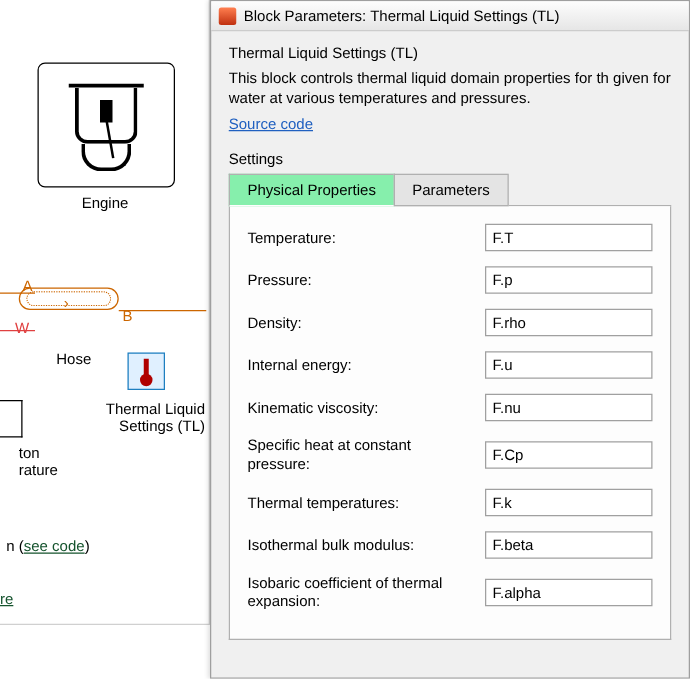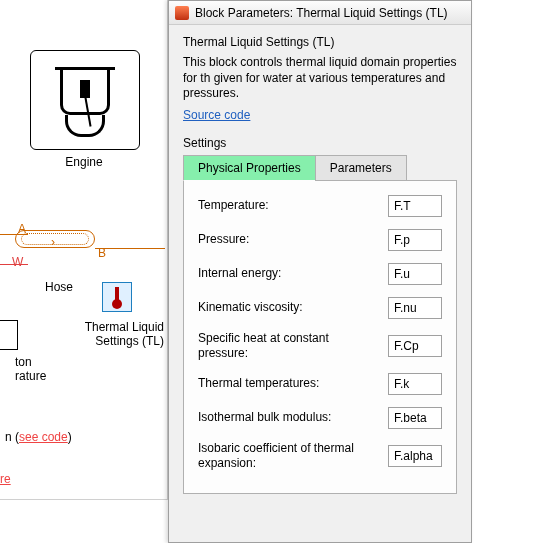--- a/index.html
+++ b/index.html
@@ -17,24 +17,24 @@
   .port-w { position: absolute; left: 12px; top: 255px; color: #e04040; }
   .wire1 { position: absolute; left: 0; top: 234px; width: 28px; height: 1px; border-top: 1px solid #cc6600; }
   .wire2 { position: absolute; left: 0; top: 264px; width: 28px; height: 1px; border-top: 1px solid #e04040; }
   .wire3 { position: absolute; left: 95px; top: 248px; width: 70px; height: 1px; border-top: 1px solid #cc6600; }
   .tl-block { position: absolute; left: 102px; top: 282px; width: 30px; height: 30px; border: 1px solid #1e7fc0; background: #e0f0ff; display:flex; align-items:center; justify-content:center; }
   .tl-label { position: absolute; left: 44px; top: 320px; width: 120px; text-align: right; line-height: 1.2; }
   .ton-block { position: absolute; left: 0; top: 320px; width: 18px; height: 30px; border: 1px solid #000; border-left:none; }
   .ton-label { position: absolute; left: 0; top: 355px; width: 30px; line-height: 1.2; }
   .link1 { position: absolute; left: 5px; top: 430px; }
   .link2 { position: absolute; left: 0; top: 472px; }
-  .link1 a, .link2 a { color: #ef4444; text-decoration: underline; }
+  .link1 a, .link2 a { color: #14532d; text-decoration: underline; }
 
   
-  .dialog { position: absolute; left: 168px; top: 0; width: 304px; height: 543px; background: #f0f0f0; border: 1px solid #9f9f9f; box-shadow: -2px 0 4px rgba(0,0,0,0.15); }
+  .dialog { position: absolute; left: 168px; top: 0; width: 384px; height: 543px; background: #f0f0f0; border: 1px solid #9f9f9f; box-shadow: -2px 0 4px rgba(0,0,0,0.15); }
   .titlebar { height: 24px; background: linear-gradient(#fdfdfd,#e6e6e6); border-bottom: 1px solid #ccc; display:flex; align-items:center; padding:0 6px; gap:6px; }
   .titlebar-icon { width: 14px; height: 14px; background: linear-gradient(#ff7f50,#c03010); border-radius:2px; flex:none; }
   .titlebar-text { flex: 1; white-space: nowrap; overflow: hidden; }
   .dialog-body { padding: 10px 14px 8px 14px; }
   .section-title { margin-bottom: 6px; }
   .section-desc { margin-bottom: 6px; line-height: 1.3; }
   .src-link a { color: #2060c0; text-decoration: underline; }
   .settings-lbl { margin-top: 14px; margin-bottom: 4px; }
   .tab-strip { display:flex; border-bottom: 1px solid #b0b0b0; }
   .tab { padding: 5px 14px; border: 1px solid #b0b0b0; background: #e4e4e4; margin-right: -1px; position: relative; top:1px; }
@@ -131,20 +131,24 @@
     <div class="tab-panel">
       <div class="param-row">
         <div class="param-label">Temperature:</div>
         <div class="param-input"><input value="F.T" style=""></div>
       </div>
       <div class="param-row">
         <div class="param-label">Pressure:</div>
         <div class="param-input"><input value="F.p" style=""></div>
       </div>
       <div class="param-row">
+        <div class="param-label">Density:</div>
+        <div class="param-input"><input value="F.rho" style=""></div>
+      </div>
+      <div class="param-row">
         <div class="param-label">Internal energy:</div>
         <div class="param-input"><input value="F.u" style=""></div>
       </div>
       <div class="param-row">
         <div class="param-label">Kinematic viscosity:</div>
         <div class="param-input"><input value="F.nu" style=""></div>
       </div>
       <div class="param-row">
         <div class="param-label">Specific heat at constant pressure:</div>
         <div class="param-input"><input value="F.Cp" style=""></div>

